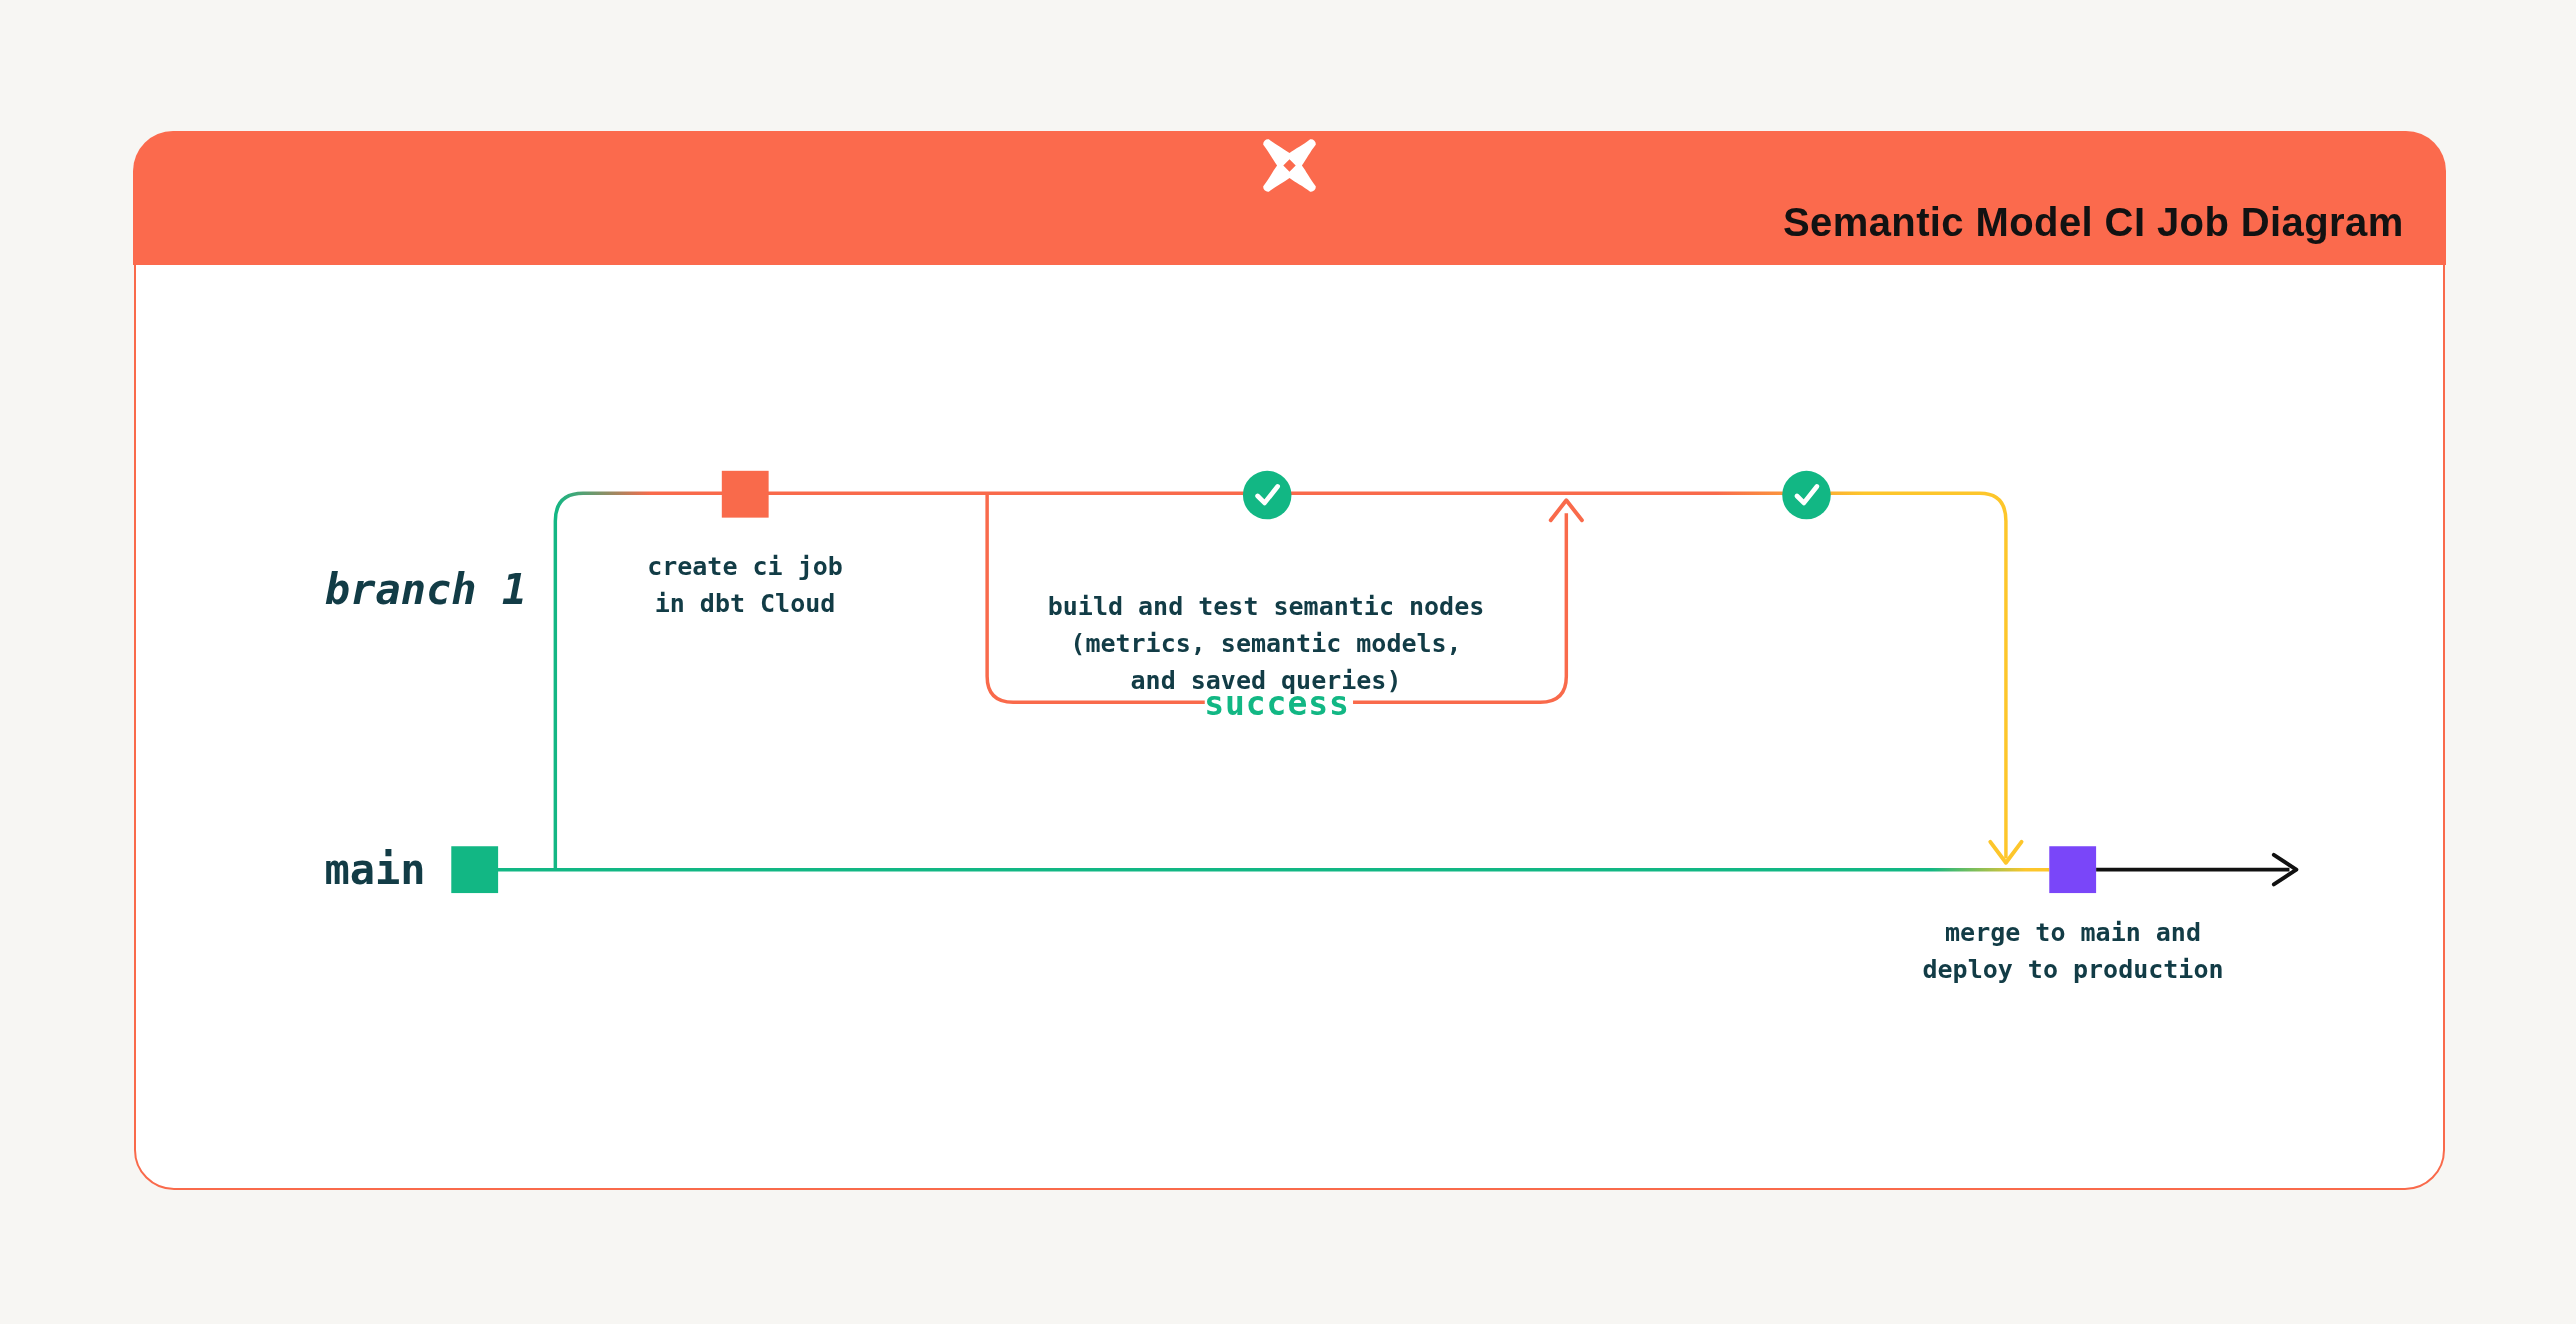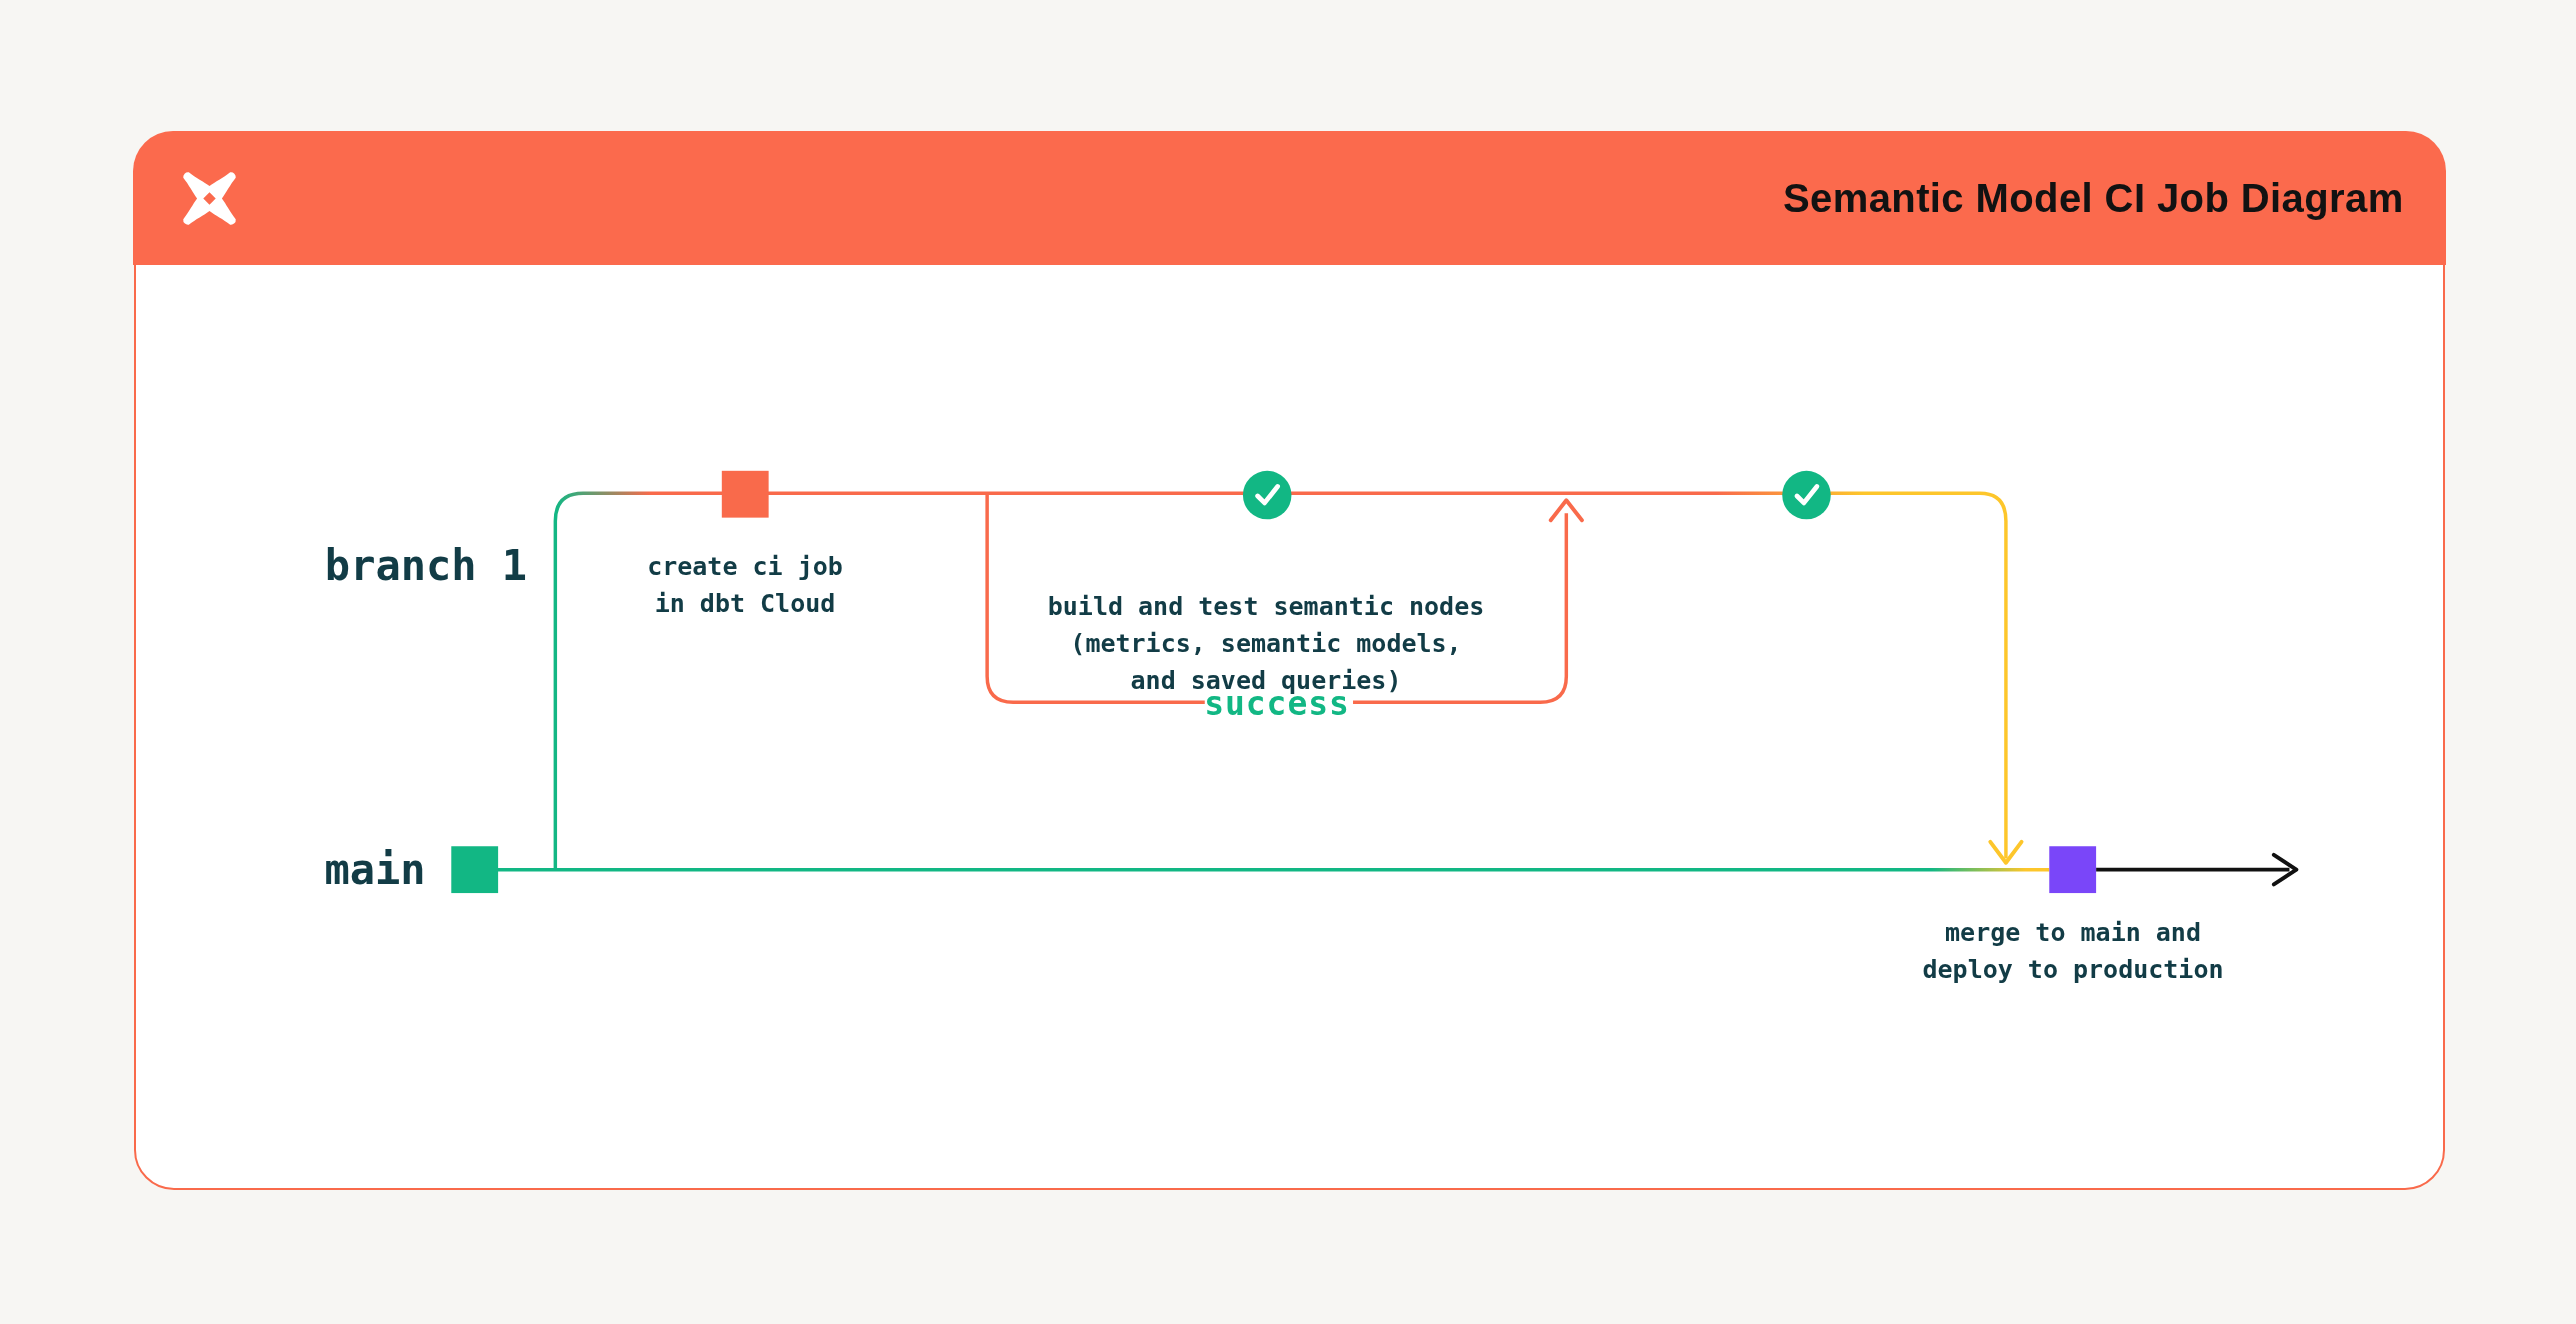--- a/index.html
+++ b/index.html
@@ -21,20 +21,21 @@
     background:var(--card_bg);
     border:2.6px solid var(--card_border);
     border-radius:40px;
   }
   .card-header{
     position:absolute;left:-2.6px;top:-2.6px;right:-2.6px;height:134px;
     background:var(--header_bg);
     border-radius:40px 40px 0 0;
     display:flex;align-items:center;
     padding:0 42px;
+    flex-direction:column;
   }
   .logo{width:69px;height:69px;flex:0 0 auto;}
   .header-title{
     margin-left:auto;
     font-family:"Liberation Sans",sans-serif;
     font-weight:bold;font-size:40px;
     color:var(--title_color);
     letter-spacing:0.4px;
   }
   .diagram-svg{position:absolute;left:0;top:0;width:2576px;height:1324px;pointer-events:none;}
@@ -117,21 +118,21 @@
     <g>
       <circle cx="1461" cy="571" r="28" fill="var(--green,#12B784)"></circle>
       <path d="M1450,572 L1458,580 L1473,561" fill="none" stroke="#FFFFFF" stroke-width="5.5" stroke-linecap="round" stroke-linejoin="round"></path>
     </g>
     <g>
       <circle cx="2083" cy="571" r="28" fill="var(--green,#12B784)"></circle>
       <path d="M2072,572 L2080,580 L2095,561" fill="none" stroke="#FFFFFF" stroke-width="5.5" stroke-linecap="round" stroke-linejoin="round"></path>
     </g>
   </svg>
 
-  <div class="lbl lane-lbl" style="left:426px;top:566px;">branch 1</div>
+  <div class="lbl lane-lbl" style="left:426px;top:590px;font-style:italic;">branch 1</div>
   <div class="lbl lane-lbl" style="left:375px;top:870px;">main</div>
 
   <div class="lbl node-lbl" style="left:745px;top:585px;">create ci job
 in dbt Cloud</div>
   <div class="lbl node-lbl" style="left:1266px;top:600px;margin-top:43px;">build and test semantic nodes
 (metrics, semantic models,
 and saved queries)</div>
   <div class="lbl node-lbl" style="left:2073px;top:951px;">merge to main and
 deploy to production</div>
 

